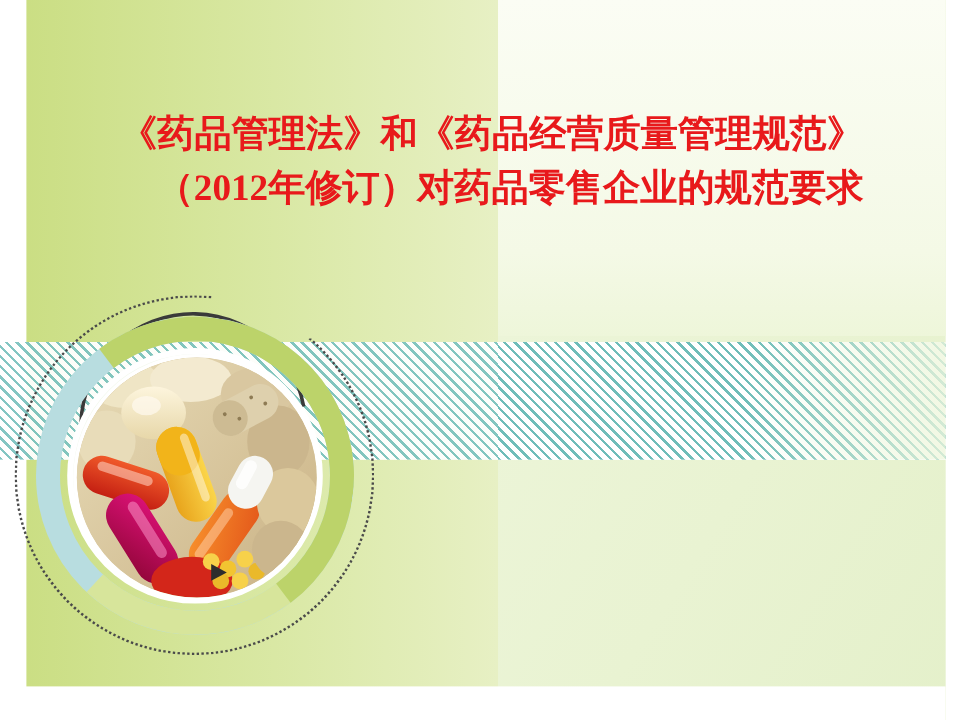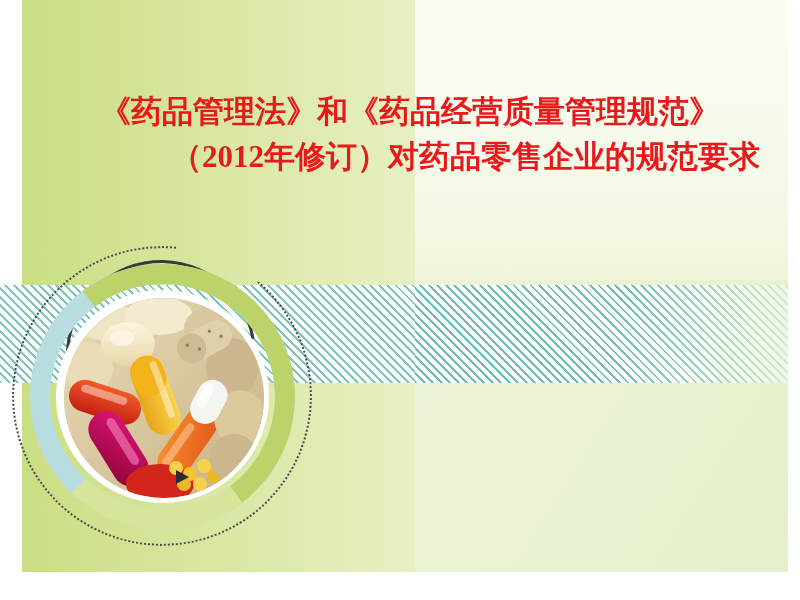--- a/index.html
+++ b/index.html
@@ -196,21 +196,21 @@
   }
   .title-line {
     color: #e8191b;
     font-size: 31px;
     font-weight: 700;
     line-height: 1.45;
     letter-spacing: 0px;
     font-family: "Liberation Serif", "DejaVu Serif", serif;
     white-space: nowrap;
   }
-  .title-line.l2 { text-align: right; padding-left: 30px; }
+  .title-line.l2 { text-align: center; padding-left: 30px; }
 </style>
 </head>
 <body>
 
 <div id="slide">
 
   <div class="bg-base"></div>
   <div class="bg-right-band"></div>
   <div class="bg-left-band"></div>
   <div class="bg-white-topright"></div>

